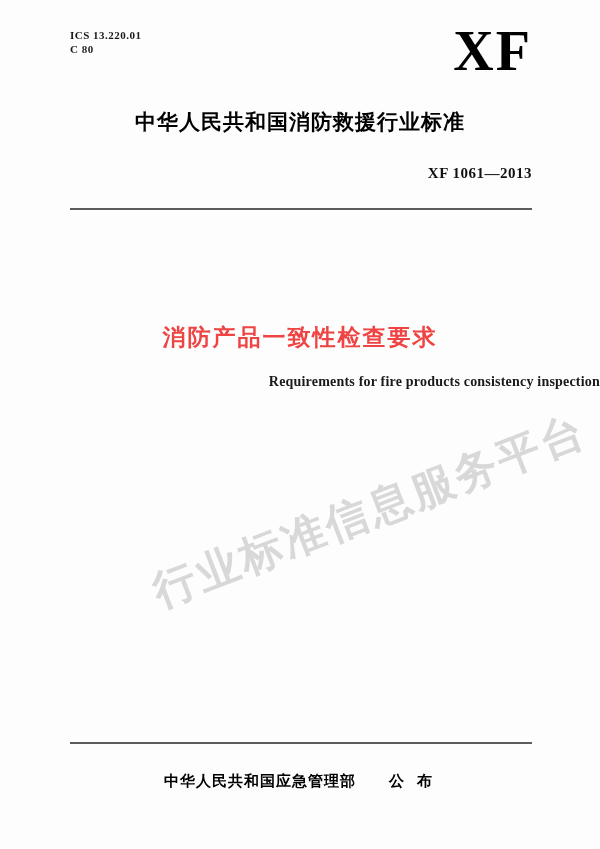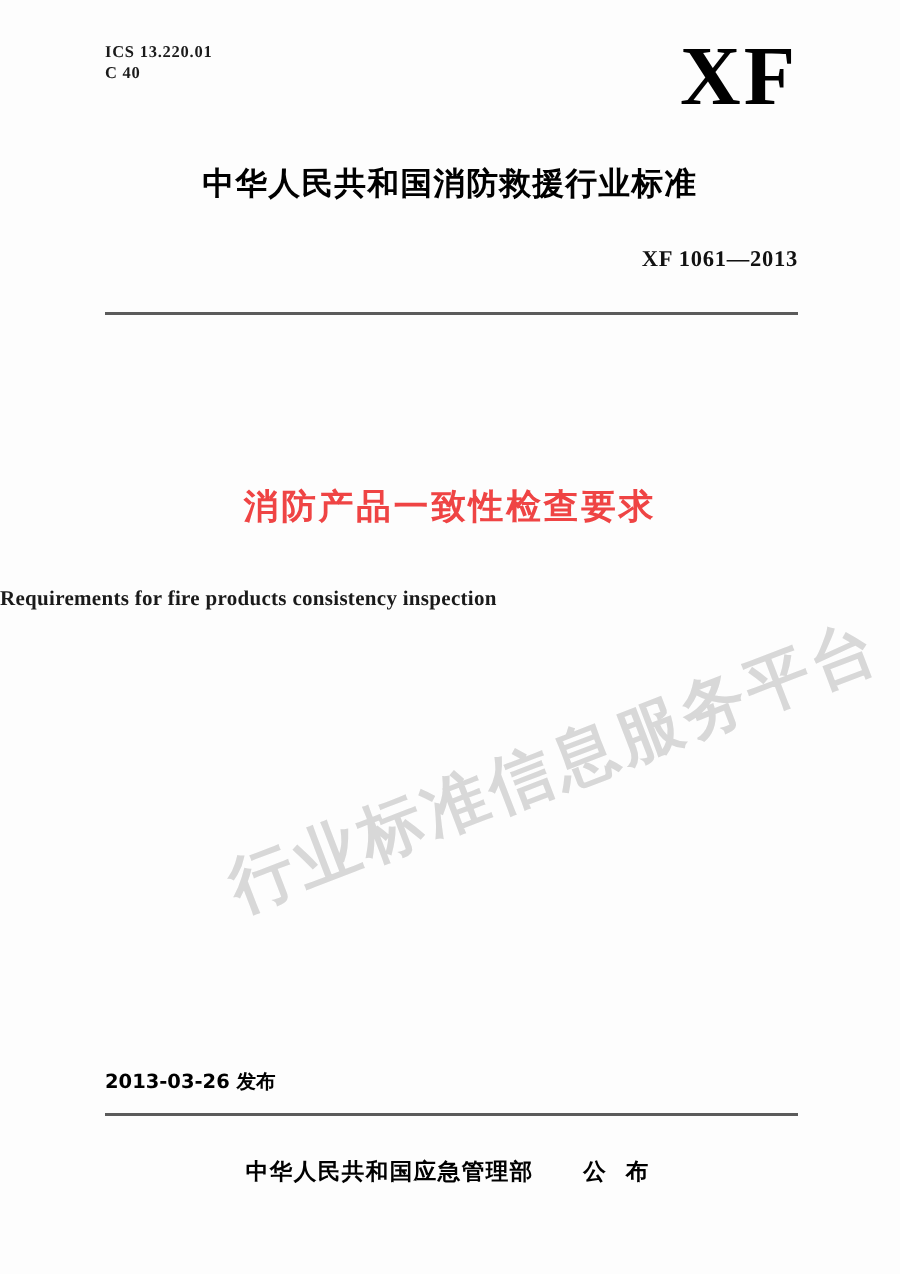--- a/index.html
+++ b/index.html
@@ -98,22 +98,22 @@
     font-weight: bold;
     letter-spacing: 2px;
     color: #ef4444;
   }
 
   
   .doc-name-en {
     position: absolute;
     left: 0;
     right: 0;
-    top: 392px;
-    text-align: left;
+    top: 374px;
+    text-align: right;
     font-family: "Liberation Serif", serif;
     font-size: 14px;
     font-weight: bold;
     letter-spacing: 0.2px;
     color: #1a1a1a;
   }
 
   
   .watermark {
     position: absolute;
@@ -193,41 +193,40 @@
     letter-spacing: 4px;
   }
 </style>
 </head>
 <body>
 
 <div class="page">
 
   <div class="ics-block">
     <div>ICS 13.220.01</div>
-    <div>C 40</div>
+    <div>C 80</div>
   </div>
 
   <div class="xf-logo">XF</div>
 
   <div class="std-title">中华人民共和国消防救援行业标准</div>
 
   <div class="std-number">XF 1061—2013</div>
 
   <div class="header-rule"></div>
 
   <div class="doc-name-cn">消防产品一致性检查要求</div>
 
   <div class="doc-name-en">Requirements for fire products consistency inspection</div>
 
   <div class="watermark">
     <span>行业标准信息服务平台</span>
   </div>
 
   <div class="date-row">
-    <div class="date-publish">2013-03-26 发布</div>
   </div>
 
   <div class="footer-rule"></div>
 
   <div class="issuer">
     <span>中华人民共和国应急管理部</span><span class="issuer-action">公 布</span>
   </div>
 
 </div>
 

